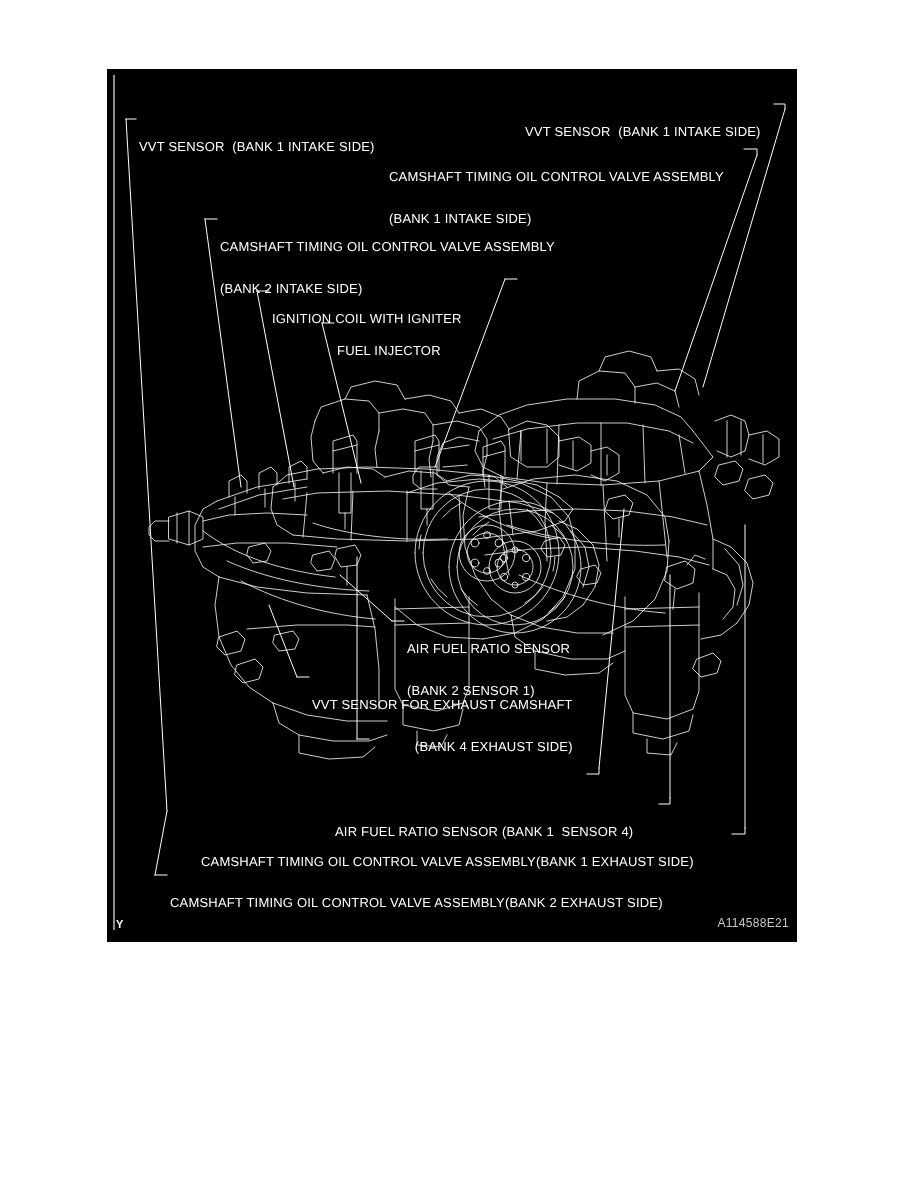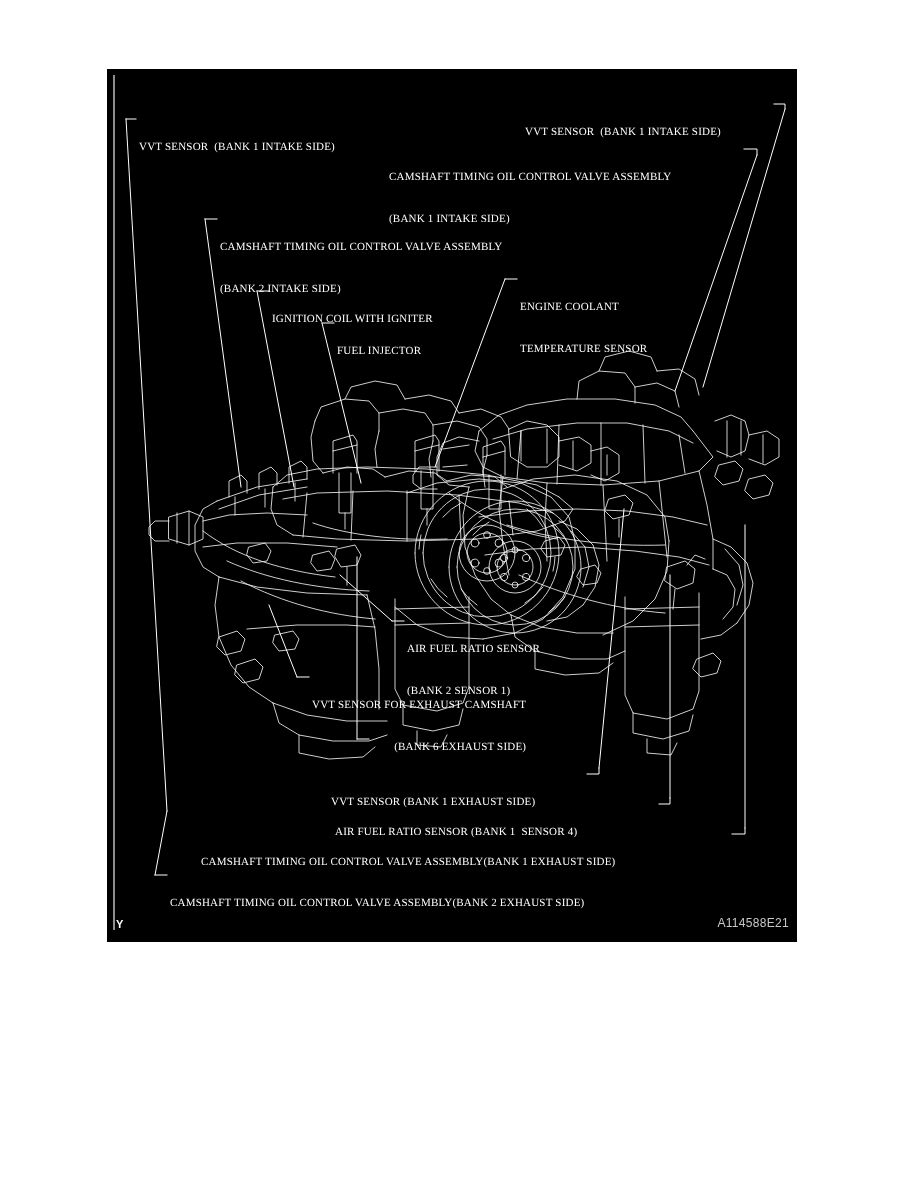--- a/index.html
+++ b/index.html
@@ -44,22 +44,22 @@
     left: 0;
     top: 0;
     width: 692px;
     height: 875px;
   }
 
   
   .callout {
     position: absolute;
     color: #ffffff;
-    font-family: Liberation Serif, serif;
-    font-size: 11px;
+    font-family: Liberation Sans, sans-serif;
+    font-size: 13px;
     line-height: 14px;
     letter-spacing: 0.2px;
     white-space: pre;
     text-rendering: geometricPrecision;
   }
   .callout.l2 { line-height: 14px; }
 
   
   #panel-mark {
     position: absolute;
@@ -365,43 +365,36 @@
 
   <div class="callout l2" style="left:113px; top:143px;">
     <div>CAMSHAFT TIMING OIL CONTROL VALVE ASSEMBLY</div>
     <div>(BANK 2 INTAKE SIDE)</div>
   </div>
 
   <div class="callout" style="left:165px; top:215px;">
     <div>IGNITION COIL WITH IGNITER</div>
   </div>
 
-  <div class="callout l2" style="left:413px; top:203px;">
-    <div>ENGINE COOLANT</div>
-    <div>TEMPERATURE SENSOR</div>
-  </div>
 
   <div class="callout" style="left:230px; top:247px;">
     <div>FUEL INJECTOR</div>
   </div>
 
   <div class="callout l2" style="left:300px; top:545px;">
     <div>AIR FUEL RATIO SENSOR</div>
     <div>(BANK 2 SENSOR 1)</div>
   </div>
 
   <div class="callout l2" style="left:205px; top:601px;text-align:right;">
     <div>VVT SENSOR FOR EXHAUST CAMSHAFT</div>
-    <div>(BANK 6 EXHAUST SIDE)</div>
-  </div>
-
-
-  <div class="callout" style="left:224px; top:698px;">
-    <div>VVT SENSOR (BANK 1 EXHAUST SIDE)</div>
-  </div>
+    <div>(BANK 4 EXHAUST SIDE)</div>
+  </div>
+
+
 
   <div class="callout" style="left:228px; top:728px;">
     <div>AIR FUEL RATIO SENSOR (BANK 1  SENSOR 4)</div>
   </div>
 
   <div class="callout" style="left:94px; top:758px;text-align:center;">
     <div>CAMSHAFT TIMING OIL CONTROL VALVE ASSEMBLY(BANK 1 EXHAUST SIDE)</div>
   </div>
 
   <div class="callout" style="left:63px; top:799px;">

